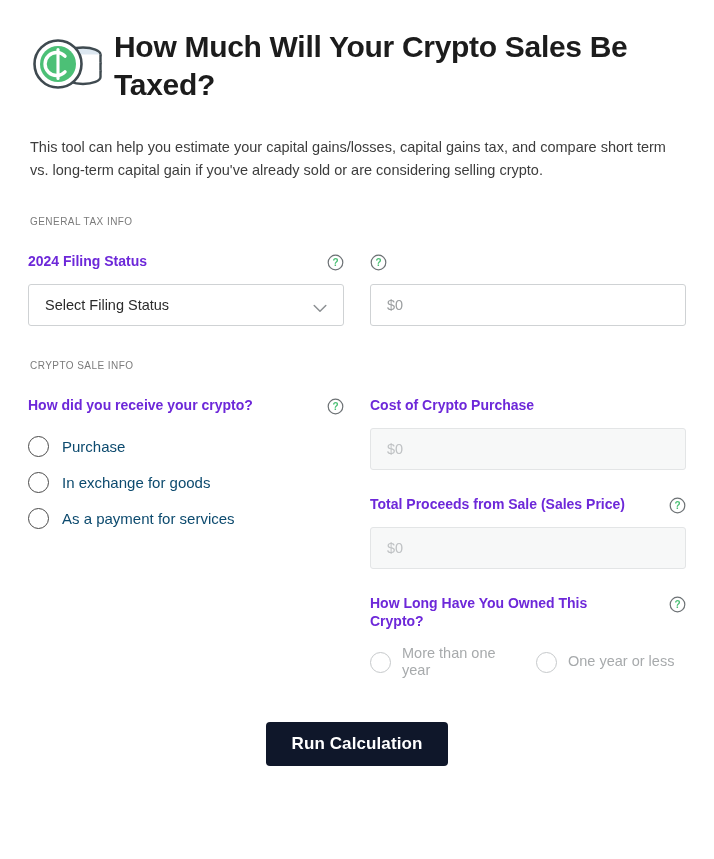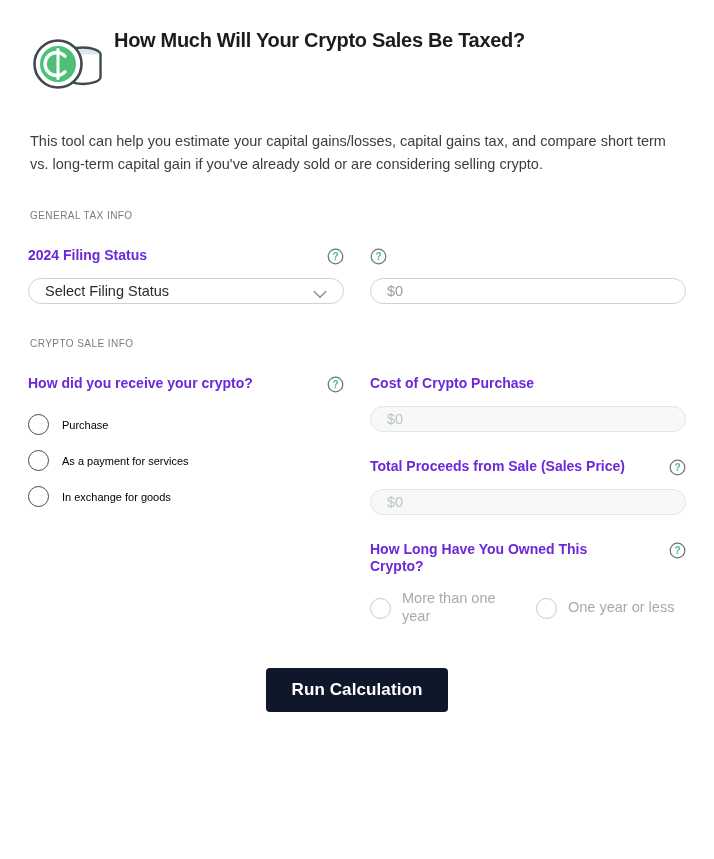--- a/index.html
+++ b/index.html
@@ -31,21 +31,21 @@
   }
   .coin-icon {
     flex: 0 0 auto;
     width: 86px;
     height: 72px;
     margin-top: 4px;
   }
   .title {
     margin: 0;
     padding-top: 6px;
-    font-size: 20px;
+    font-size: 30px;
     line-height: 1.27;
     font-weight: 700;
     letter-spacing: -0.3px;
     color: #1c1c1c;
     max-width: 520px;
   }
 
   
   .intro {
     margin: 32px 0 0 2px;
@@ -93,23 +93,23 @@
   .help-icon {
     flex: 0 0 auto;
     width: 17px;
     height: 17px;
     margin-top: 1px;
   }
 
   
   .input, .select {
     margin-top: 11px;
-    height: 26px;
+    height: 42px;
     border: 1px solid #cfd2d4;
-    border-radius: 16px;
+    border-radius: 3px;
     background: #ffffff;
     display: flex;
     align-items: center;
     padding: 0 16px;
     font-size: 14.5px;
   }
   .input .ph { color: #9b9ea0; }
   .input.disabled {
     background: #f7f8f8;
     border-color: #e3e5e6;
@@ -132,22 +132,22 @@
   }
   .radio-dot {
     flex: 0 0 auto;
     width: 21px;
     height: 21px;
     border-radius: 50%;
     border: 1.6px solid #4a4a4a;
     background: #fff;
   }
   .radio-label {
-    font-size: 11px;
-    color: #000000;
+    font-size: 15px;
+    color: #0c4a6e;
   }
 
   .radio-inline-group {
     display: flex;
     gap: 18px;
     margin-top: 14px;
   }
   .radio-inline {
     display: flex;
     align-items: center;
@@ -266,25 +266,25 @@
             </svg>
           </span>
         </div>
         <div class="radio-list">
           <div class="radio-row">
             <span class="radio-dot"></span>
             <span class="radio-label">Purchase</span>
           </div>
           <div class="radio-row">
             <span class="radio-dot"></span>
-            <span class="radio-label">As a payment for services</span>
+            <span class="radio-label">In exchange for goods</span>
           </div>
           <div class="radio-row">
             <span class="radio-dot"></span>
-            <span class="radio-label">In exchange for goods</span>
+            <span class="radio-label">As a payment for services</span>
           </div>
         </div>
       </div>
     </div>
 
     <div class="col">
 
       <div class="field">
         <div class="field-label-row">
           <span class="field-label">Cost of Crypto Purchase</span>

